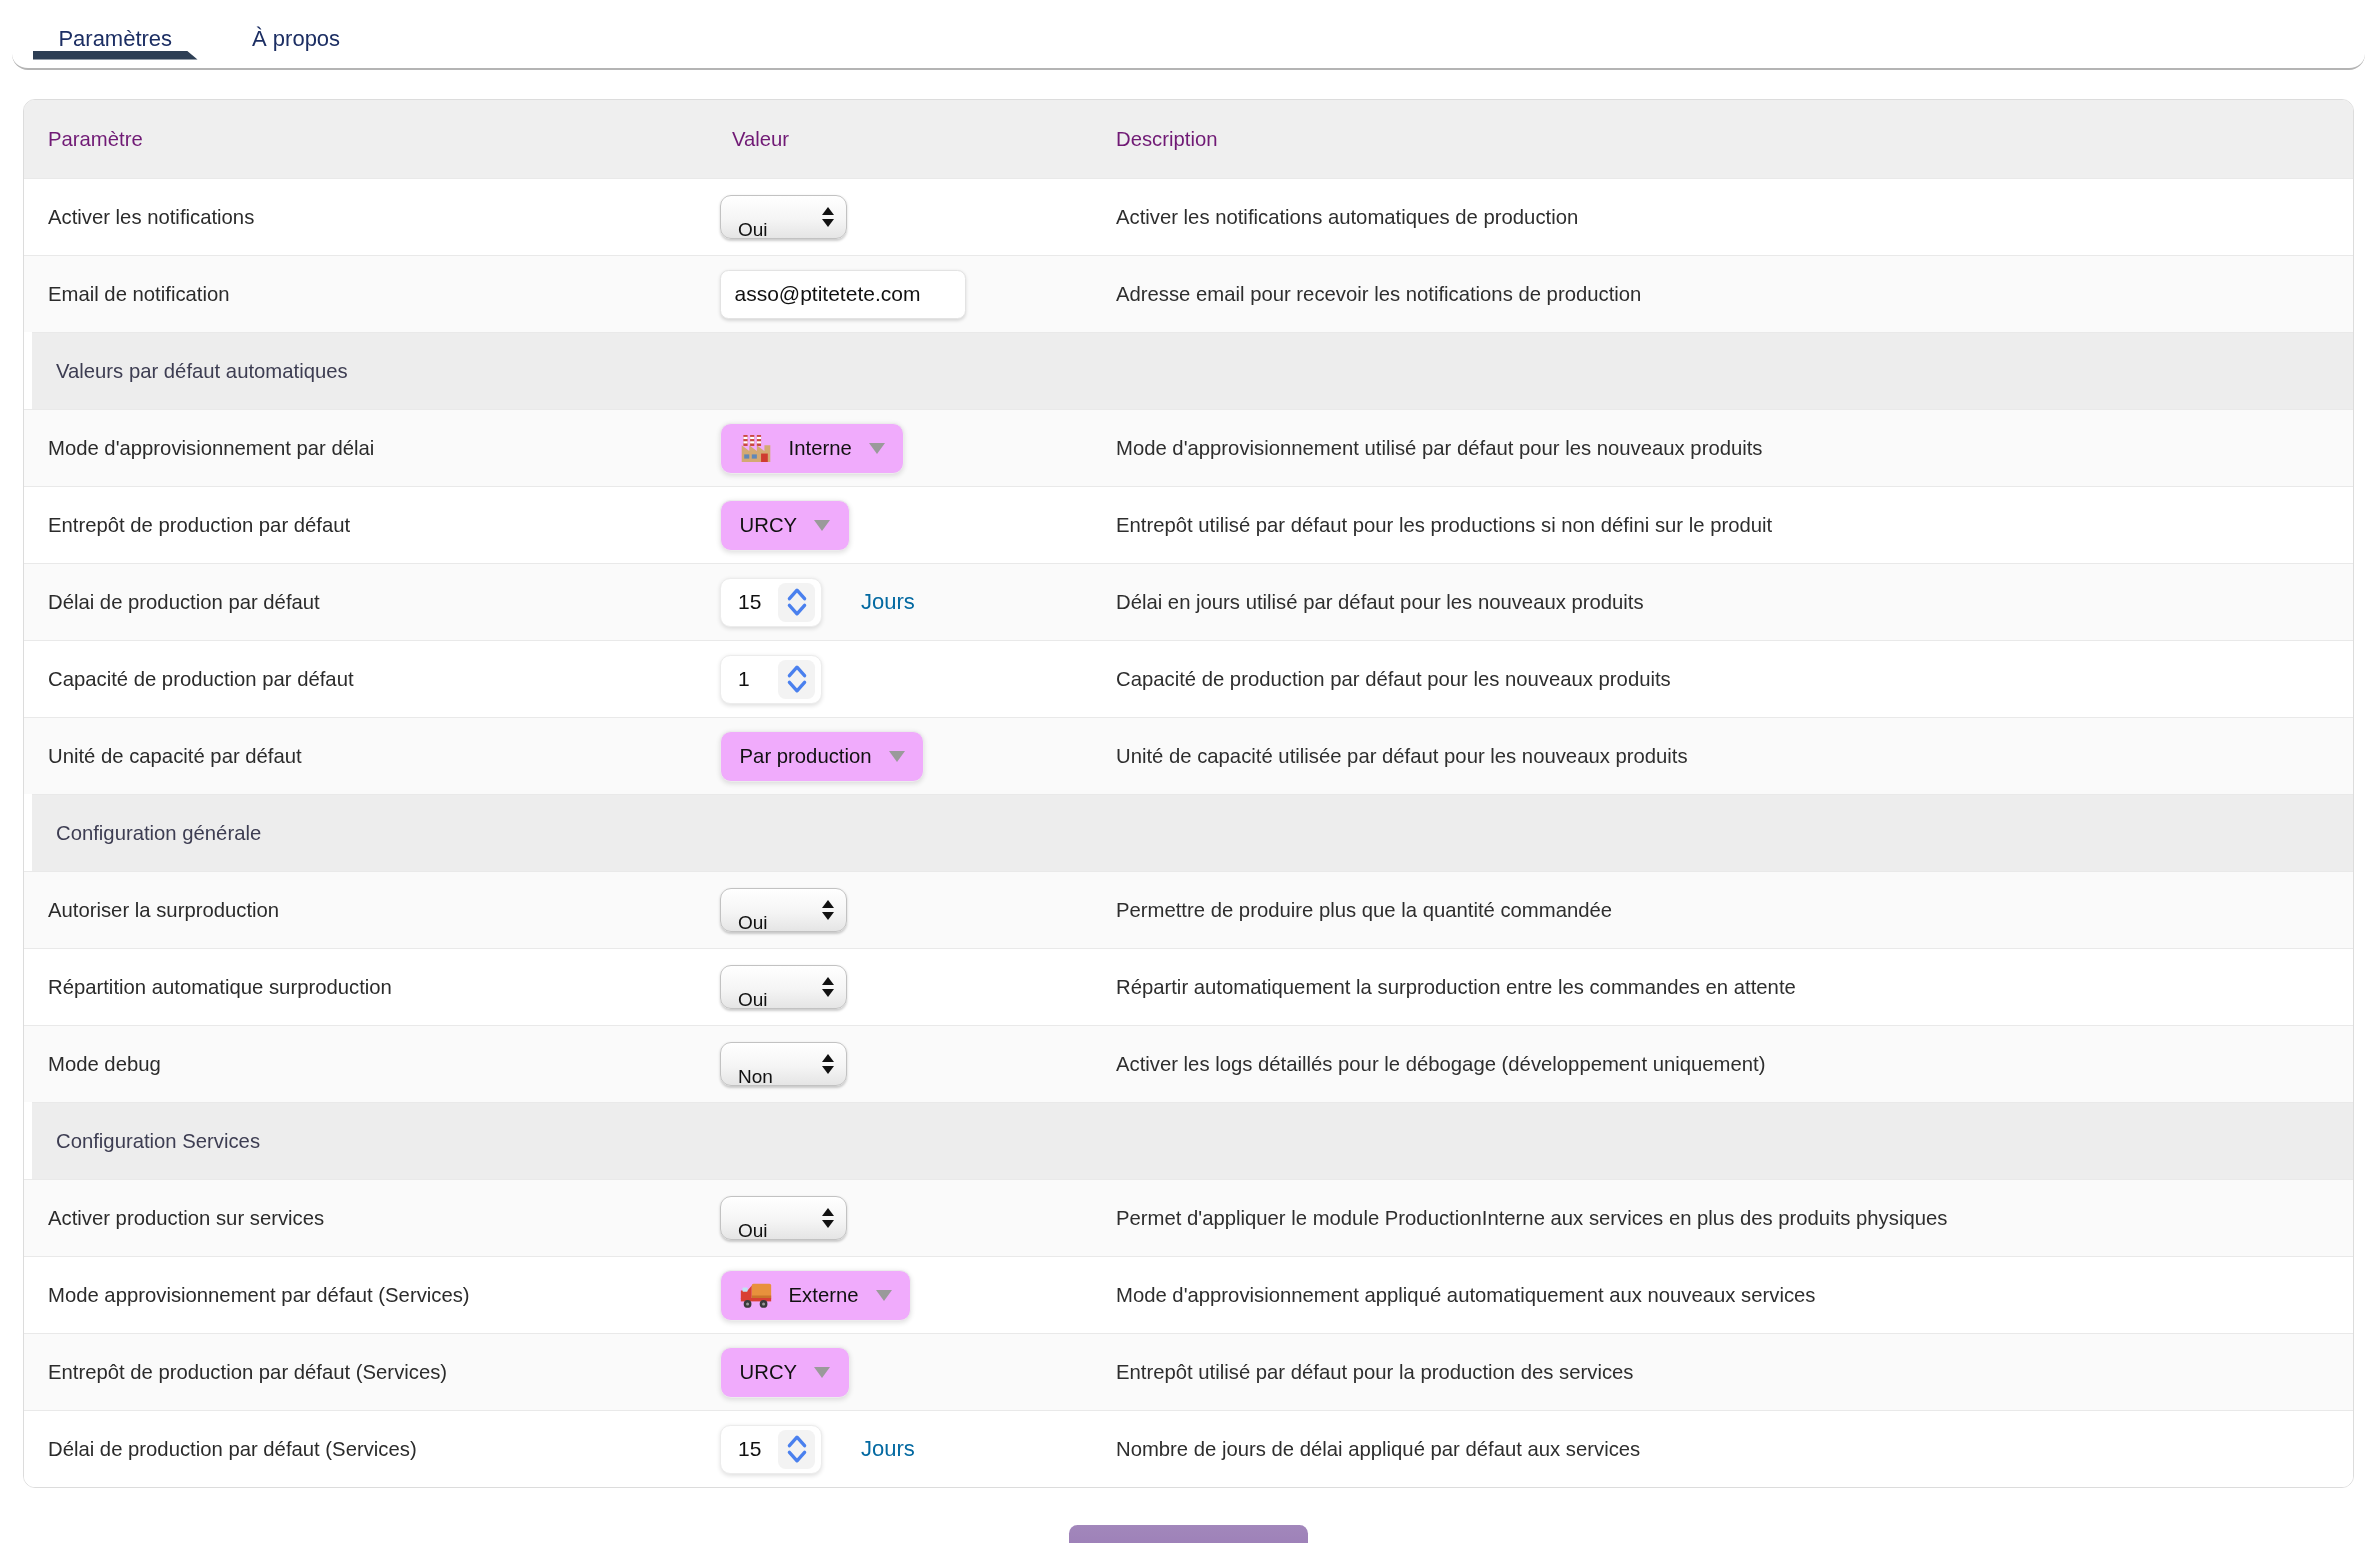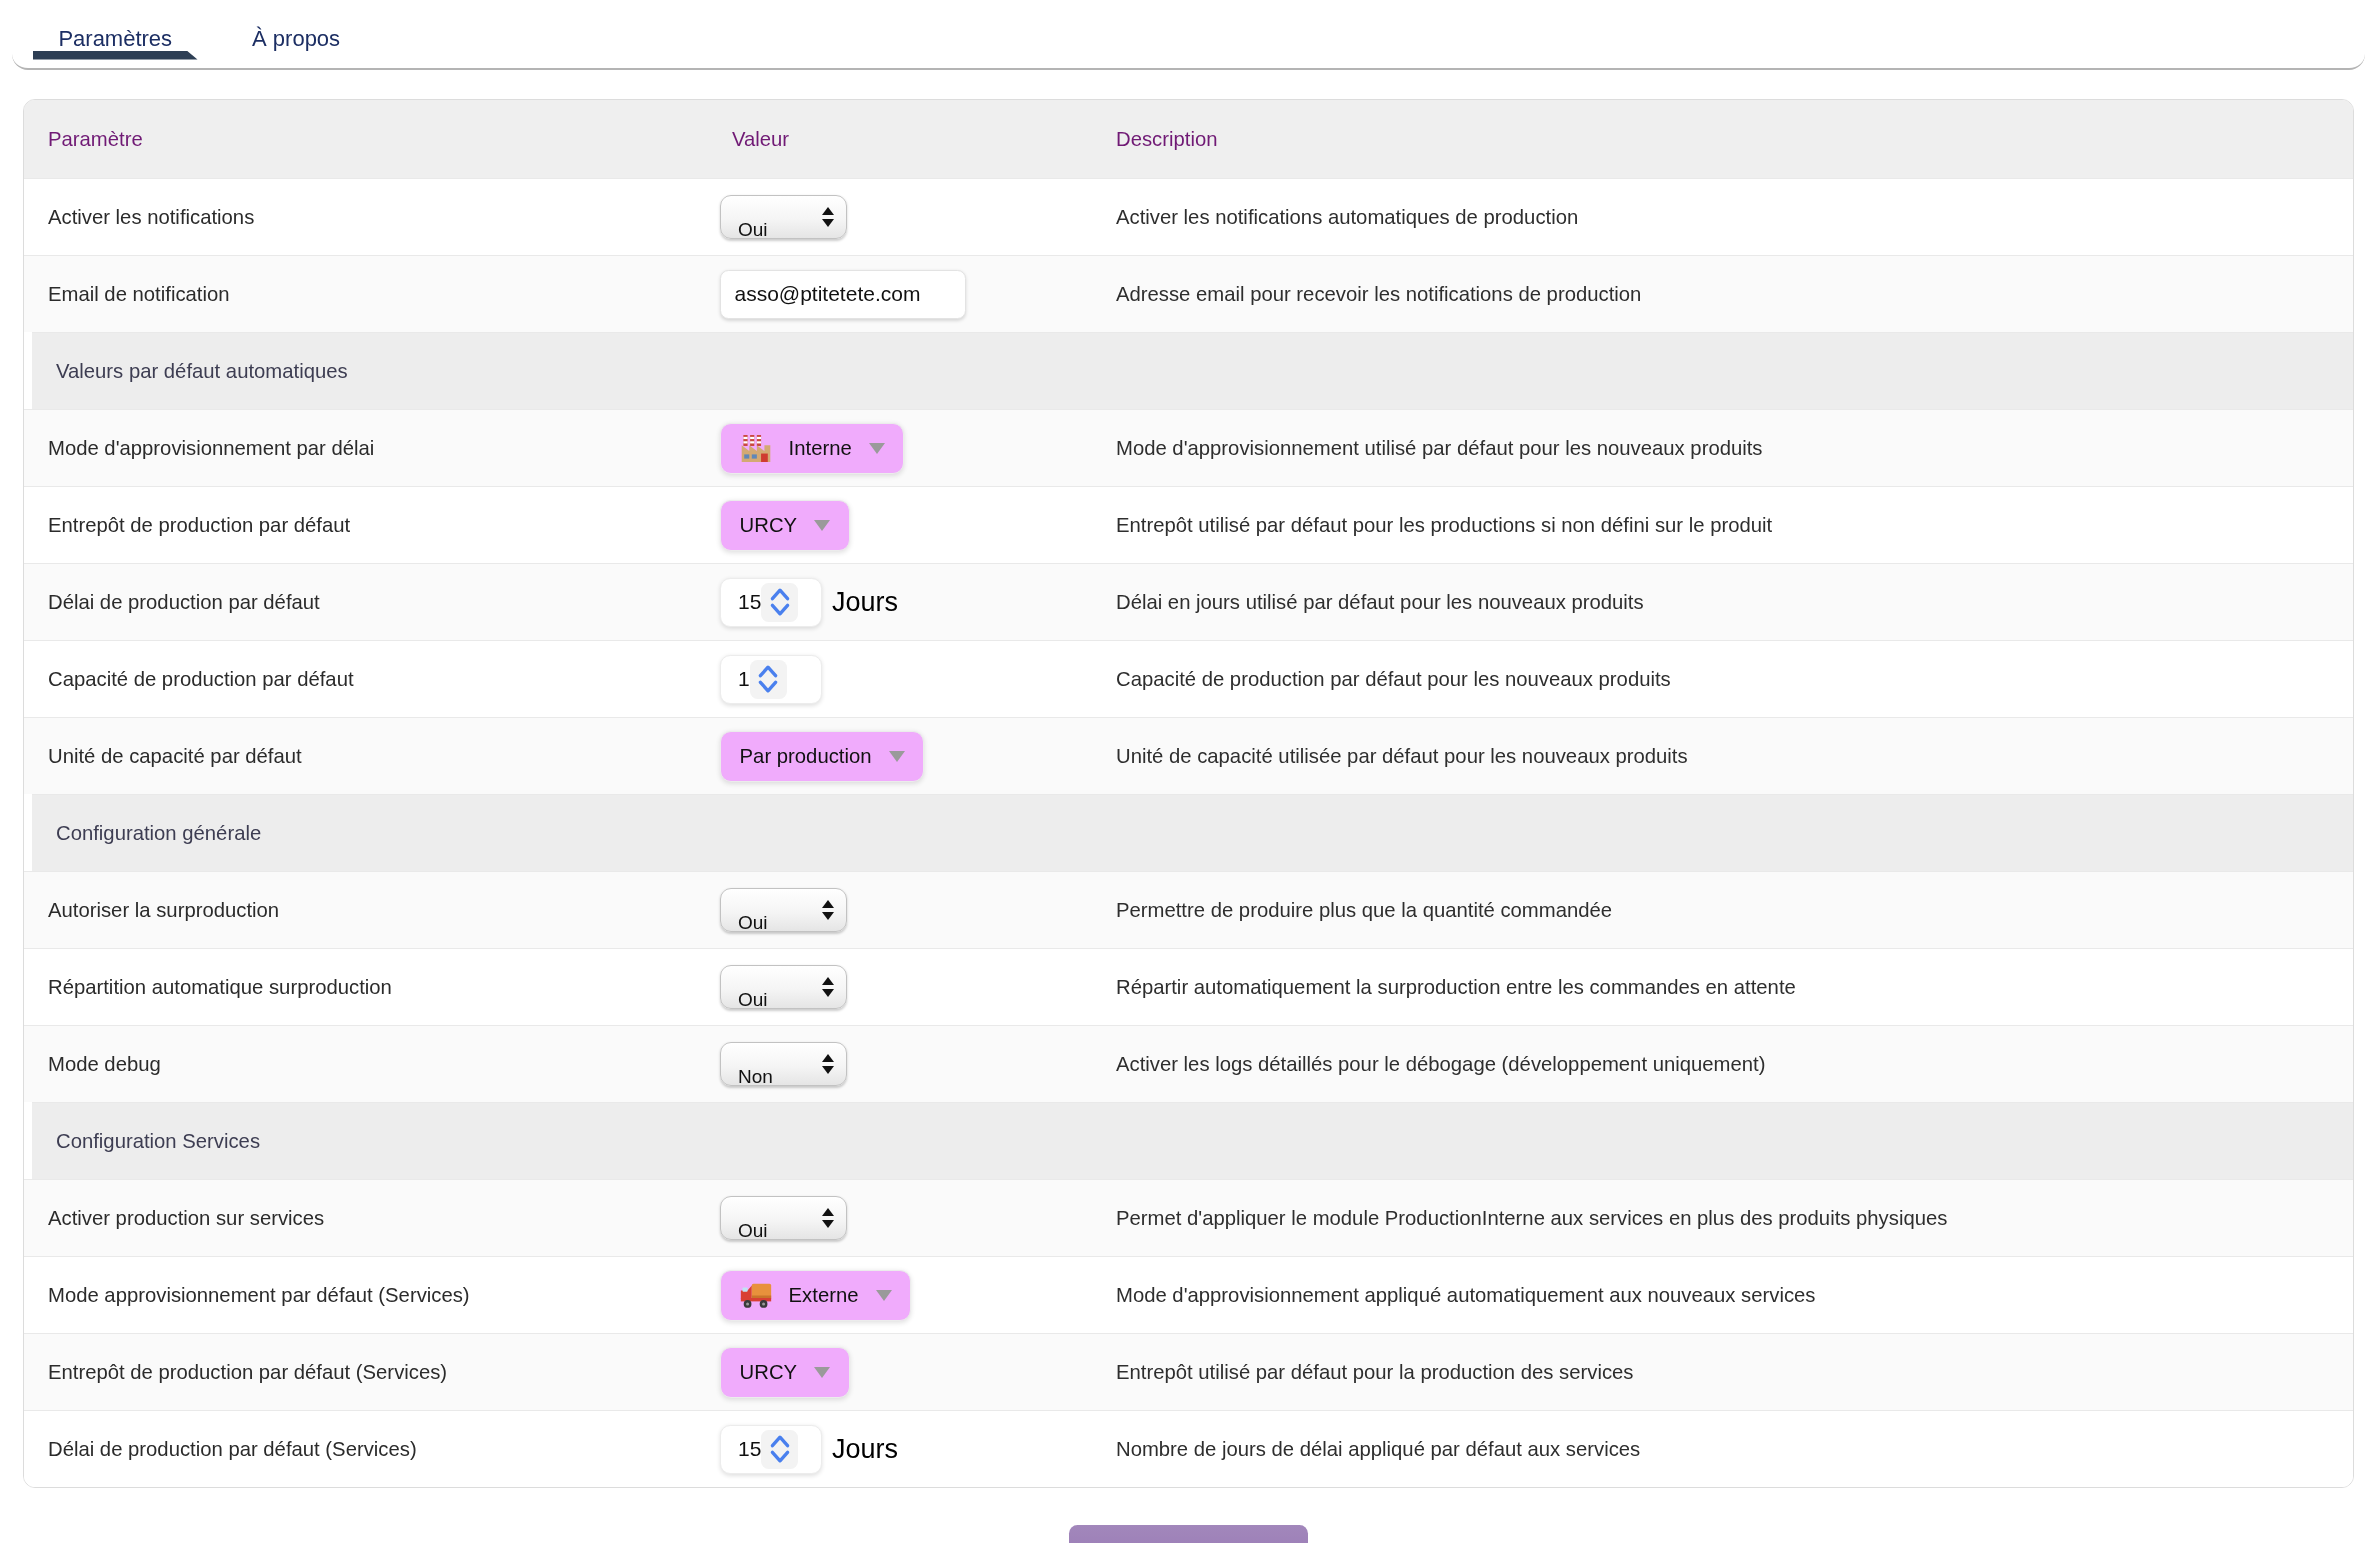--- a/index.html
+++ b/index.html
@@ -25,25 +25,25 @@
     padding:0 12px 0 17px;border:0.8px solid #c2c2c2;border-radius:11px;cursor:pointer;
     background:linear-gradient(180deg,#ffffff 0%,#f5f5f5 55%,#e5e5e5 100%);box-shadow:0 1.7px 2.5px rgba(0,0,0,.20);}
   .macselect .val{font-size:19px;color:#111;margin-right:20.3px;margin-top:26px;}
   .arrows{display:flex;flex-direction:column;gap:4.2px;}
   .tri-up{width:0;height:0;border-left:6.8px solid transparent;border-right:6.8px solid transparent;border-bottom:8.5px solid #111;}
   .tri-dn{width:0;height:0;border-left:6.8px solid transparent;border-right:6.8px solid transparent;border-top:8.5px solid #111;}
   .combo{display:inline-flex;align-items:center;gap:17px;background:#f0abfc;border:0.8px solid #ececec;border-radius:11px;cursor:pointer;
     box-shadow:0 1.7px 5.1px rgba(0,0,0,.12);padding:0 18.6px;height:51px;box-sizing:border-box;}
   .combo .val{font-size:20.3px;color:#111;}
   .caret{width:0;height:0;border-left:8.5px solid transparent;border-right:8.5px solid transparent;border-top:11px solid #9a9a9a;}
-  .numbox{display:inline-flex;align-items:center;justify-content:flex-start;width:102px;height:49px;box-sizing:border-box;
+  .numbox{display:inline-flex;align-items:center;justify-content:space-between;width:102px;height:49px;box-sizing:border-box;
     background:#fff;border:0.8px solid #ececec;border-radius:10.2px;box-shadow:0 1.7px 4.2px rgba(0,0,0,.12);padding:0 6px 0 17px;}
   .numbox .val{font-size:21px;color:#111;}
   .stepper{display:flex;align-items:center;justify-content:center;width:37px;height:39px;border-radius:7.6px;background:#f3f3f3;cursor:pointer;}
-  .suffix{margin-left:10px;font-size:27px;color:#000000;}
+  .suffix{margin-left:39px;font-size:22px;color:#0369a1;}
   .textinput{width:246px;height:49px;box-sizing:border-box;border:0.8px solid #e3e3e3;border-radius:8.5px;background:#fff;
     box-shadow:0 1.7px 3.4px rgba(0,0,0,.14);font-size:21px;color:#111;padding:0 13.5px;outline:none;
     font-family:"Liberation Sans","DejaVu Sans",sans-serif;}
   .emoji-ic{display:inline-flex;}
   
   .btnrow{display:flex;justify-content:center;margin-top:37px;}
   .savebtn{background:linear-gradient(180deg,#a287bb 0%,var(--accent,#9a7cb6) 60%);color:#fff;border:none;border-radius:8.5px;
     font-size:23px;font-weight:bold;letter-spacing:0.4px;padding:15.2px 34px 18.6px 34px;cursor:pointer;
     font-family:"Liberation Sans","DejaVu Sans",sans-serif;}
 </style>

